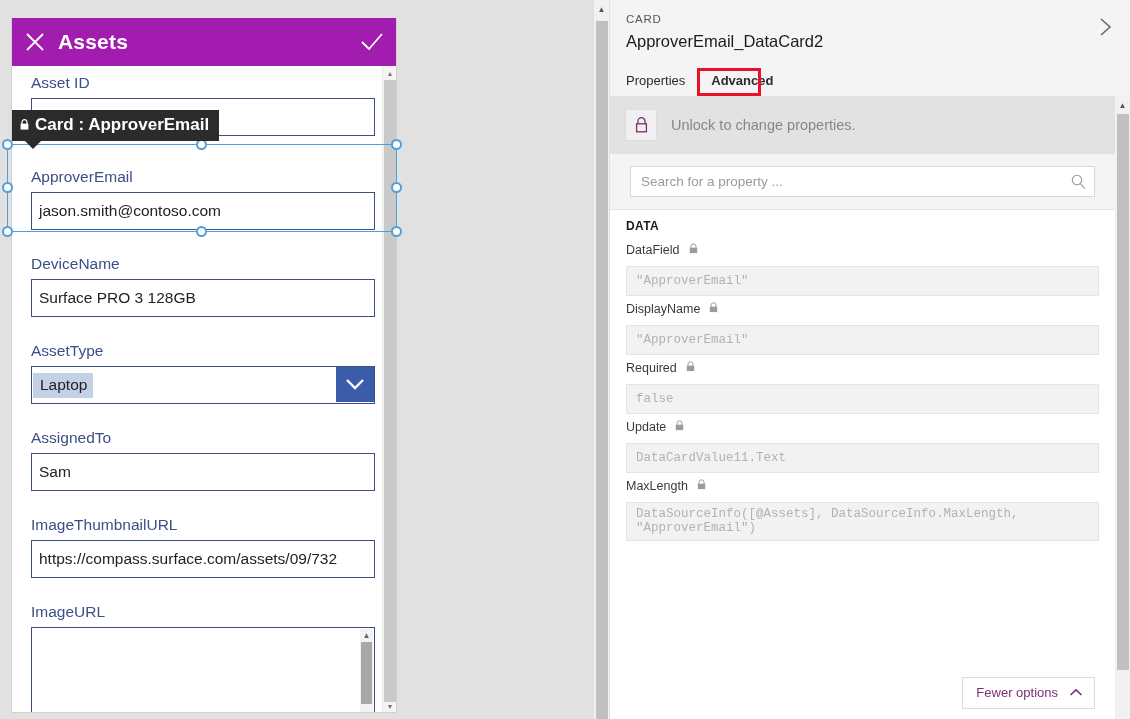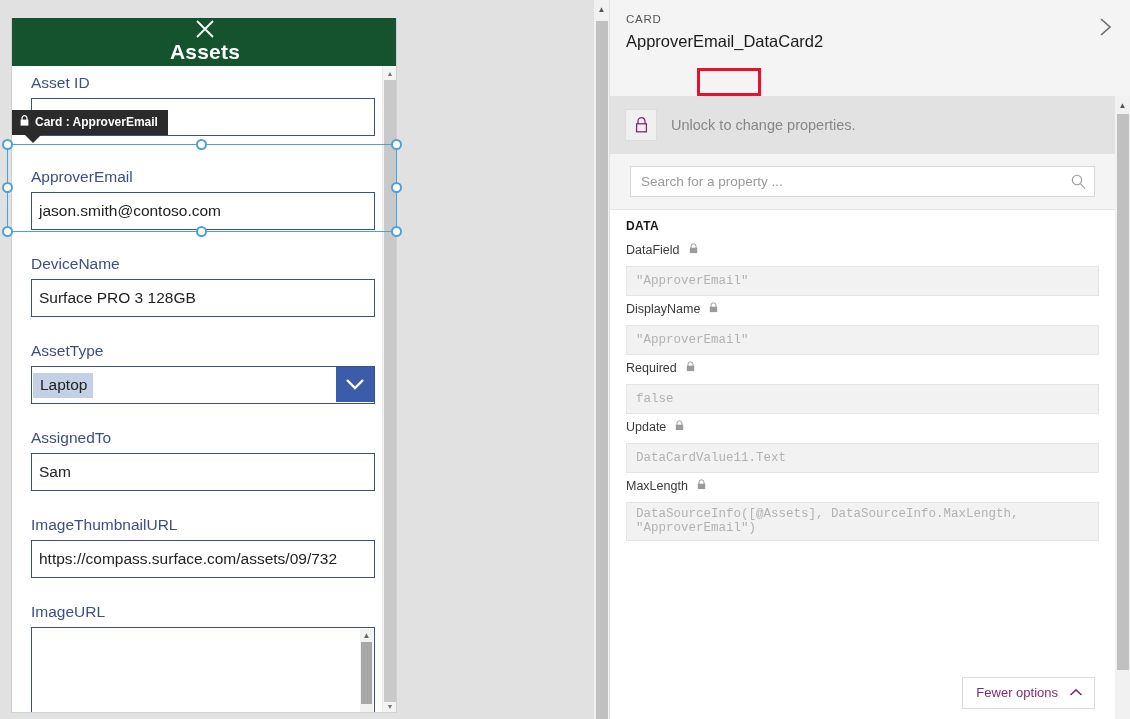--- a/index.html
+++ b/index.html
@@ -33,24 +33,23 @@
     background: #ffffff;
     border: 1px solid #d0d0d0;
     border-top: none;
     overflow: hidden;
   }
 
   .app-header {
     position: absolute;
     left: 0; top: 0;
     width: 386px; height: 48px;
-    background: #14532d;
-    display: flex;
-    align-items: center;
-    flex-direction: column;
+    background: #a21caf;
+    display: flex;
+    align-items: center;
   }
   .app-header .close-x {
     width: 46px; height: 48px;
     display: flex; align-items: center; justify-content: center;
     color: #ffffff;
   }
   .app-header .app-title {
     color: #ffffff;
     font-size: 21px;
     font-weight: 600;
@@ -195,21 +194,21 @@
   .h-mr { right: -6px; top: 50%; margin-top: -6px; }
   .h-bl { left: -6px; bottom: -6px; }
   .h-bm { left: 50%; margin-left: -6px; bottom: -6px; }
   .h-br { right: -6px; bottom: -6px; }
 
   .tooltip {
     position: absolute;
     left: 12px; top: 110px;
     background: #2b2b2b;
     color: #ffffff;
-    font-size: 12px;
+    font-size: 17px;
     font-weight: bold;
     padding: 5px 10px 6px 8px;
     display: flex;
     align-items: center;
     gap: 6px;
     z-index: 40;
     white-space: nowrap;
   }
   .tooltip:after {
     content: "";
@@ -544,20 +543,24 @@
   <div class="right-panel">
 
     <div class="panel-head">
       <div class="panel-kicker">CARD</div>
       <div class="panel-title">ApproverEmail_DataCard2</div>
       <span class="panel-collapse">
         <svg width="13" height="20" viewBox="0 0 13 20">
             <path d="M2 2 L11 10 L2 18" stroke="#6b6b6b" stroke-width="1.6" fill="none"></path>
           </svg>
       </span>
+      <div class="panel-tabs">
+        <div class="tab">Properties</div>
+        <div class="tab active">Advanced</div>
+      </div>
     </div>
 
   </div>
 
   <div class="tab-highlight"></div>
 
   <div class="unlock-bar">
     <span class="lock-btn">
       <svg width="15" height="18" viewBox="0 0 15 18">
           <path d="M4 8 V5.2 A3.5 3.5 0 0 1 11 5.2 V8" stroke="#7a2e72" stroke-width="1.3" fill="none"></path>

